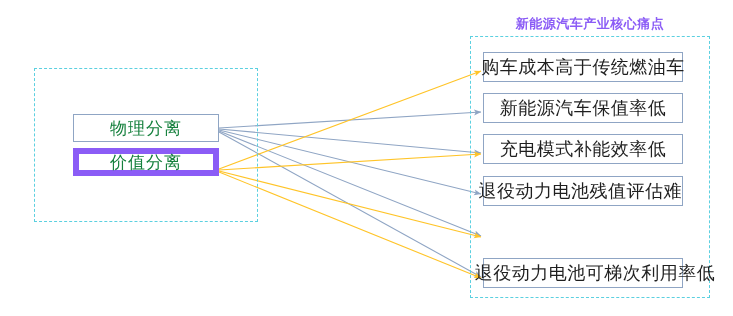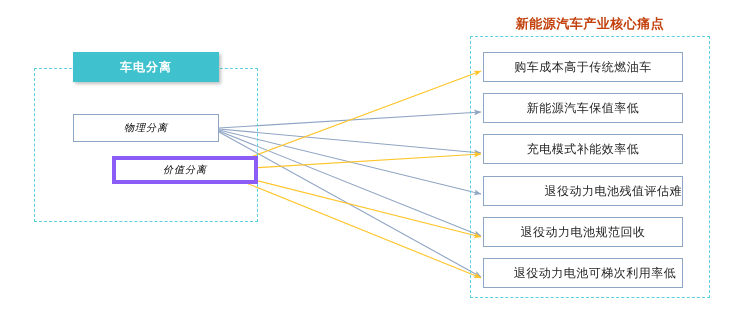--- a/index.html
+++ b/index.html
@@ -50,21 +50,21 @@
   
   #right-group-title {
     position: absolute;
     left: 470px;
     top: 15px;
     width: 240px;
     text-align: center;
     font-family: "Liberation Serif", "DejaVu Serif", serif;
     font-size: 13px;
     font-weight: bold;
-    color: #c2410c;
+    color: #8b5cf6;
     letter-spacing: 0.5px;
     line-height: 18px;
     white-space: nowrap;
   }
 
   
   #node-header {
     position: absolute;
     left: 73px;
     top: 52px;
@@ -93,52 +93,50 @@
     width: 146px;
     height: 28px;
     background: #ffffff;
     box-sizing: border-box;
     display: flex;
     align-items: center;
     justify-content: center;
   }
   .left-node .node-label {
     font-family: "Liberation Serif", "DejaVu Serif", serif;
-    font-size: 10px;
-    color: #000000;
+    font-size: 17px;
+    color: #15803d;
     white-space: nowrap;
     letter-spacing: 1px;
-    font-style: italic;
   }
   #node-physical {
     top: 114px;
     border: 1px solid #8FA5C4;
   }
   #node-value {
-    top: 156px;
-    border: 4px solid #8b5cf6;
-    margin-left: 39px;
+    top: 148px;
+    border: 6px solid #8b5cf6;
   }
 
   
   .pain-node {
     position: absolute;
     left: 483px;
     width: 200px;
     height: 30px;
     background: #ffffff;
     border: 1px solid #8FA5C4;
     box-sizing: border-box;
     display: flex;
     align-items: center;
     justify-content: center;
   }
   .pain-node .node-label {
     font-family: "Liberation Serif", "DejaVu Serif", serif;
-    font-size: 12px;
+    font-size: 18px;
     color: #1f1f1f;
     white-space: nowrap;
     letter-spacing: 0.5px;
   }
 </style>
 </head>
 <body>
 
 <div id="diagram-root">
 
@@ -167,43 +165,37 @@
       <line x1="219" y1="172" x2="481" y2="278" stroke="#FFC428" stroke-width="1.1" marker-end="url(#arrow-yellow)"></line>
     </g>
   </svg>
 
   <div class="group-box" id="left-group"></div>
 
   <div class="group-box" id="right-group"></div>
 
   <div id="right-group-title">新能源汽车产业核心痛点</div>
 
-  <div id="node-header">
-    <span class="node-label">车电分离</span>
-  </div>
 
   <div class="left-node" id="node-physical">
     <span class="node-label">物理分离</span>
   </div>
   <div class="left-node" id="node-value">
     <span class="node-label">价值分离</span>
   </div>
 
   <div class="pain-node" style="top:52px;">
     <span class="node-label">购车成本高于传统燃油车</span>
   </div>
   <div class="pain-node" style="top:93px;">
     <span class="node-label">新能源汽车保值率低</span>
   </div>
   <div class="pain-node" style="top:134px;">
     <span class="node-label">充电模式补能效率低</span>
   </div>
   <div class="pain-node" style="top:176px;justify-content:flex-end;">
     <span class="node-label">退役动力电池残值评估难</span>
   </div>
-  <div class="pain-node" style="top:217px;">
-    <span class="node-label">退役动力电池规范回收</span>
-  </div>
   <div class="pain-node" style="top:258px;padding-left:24px;">
     <span class="node-label">退役动力电池可梯次利用率低</span>
   </div>
 
 </div>
 
 </body></html>

